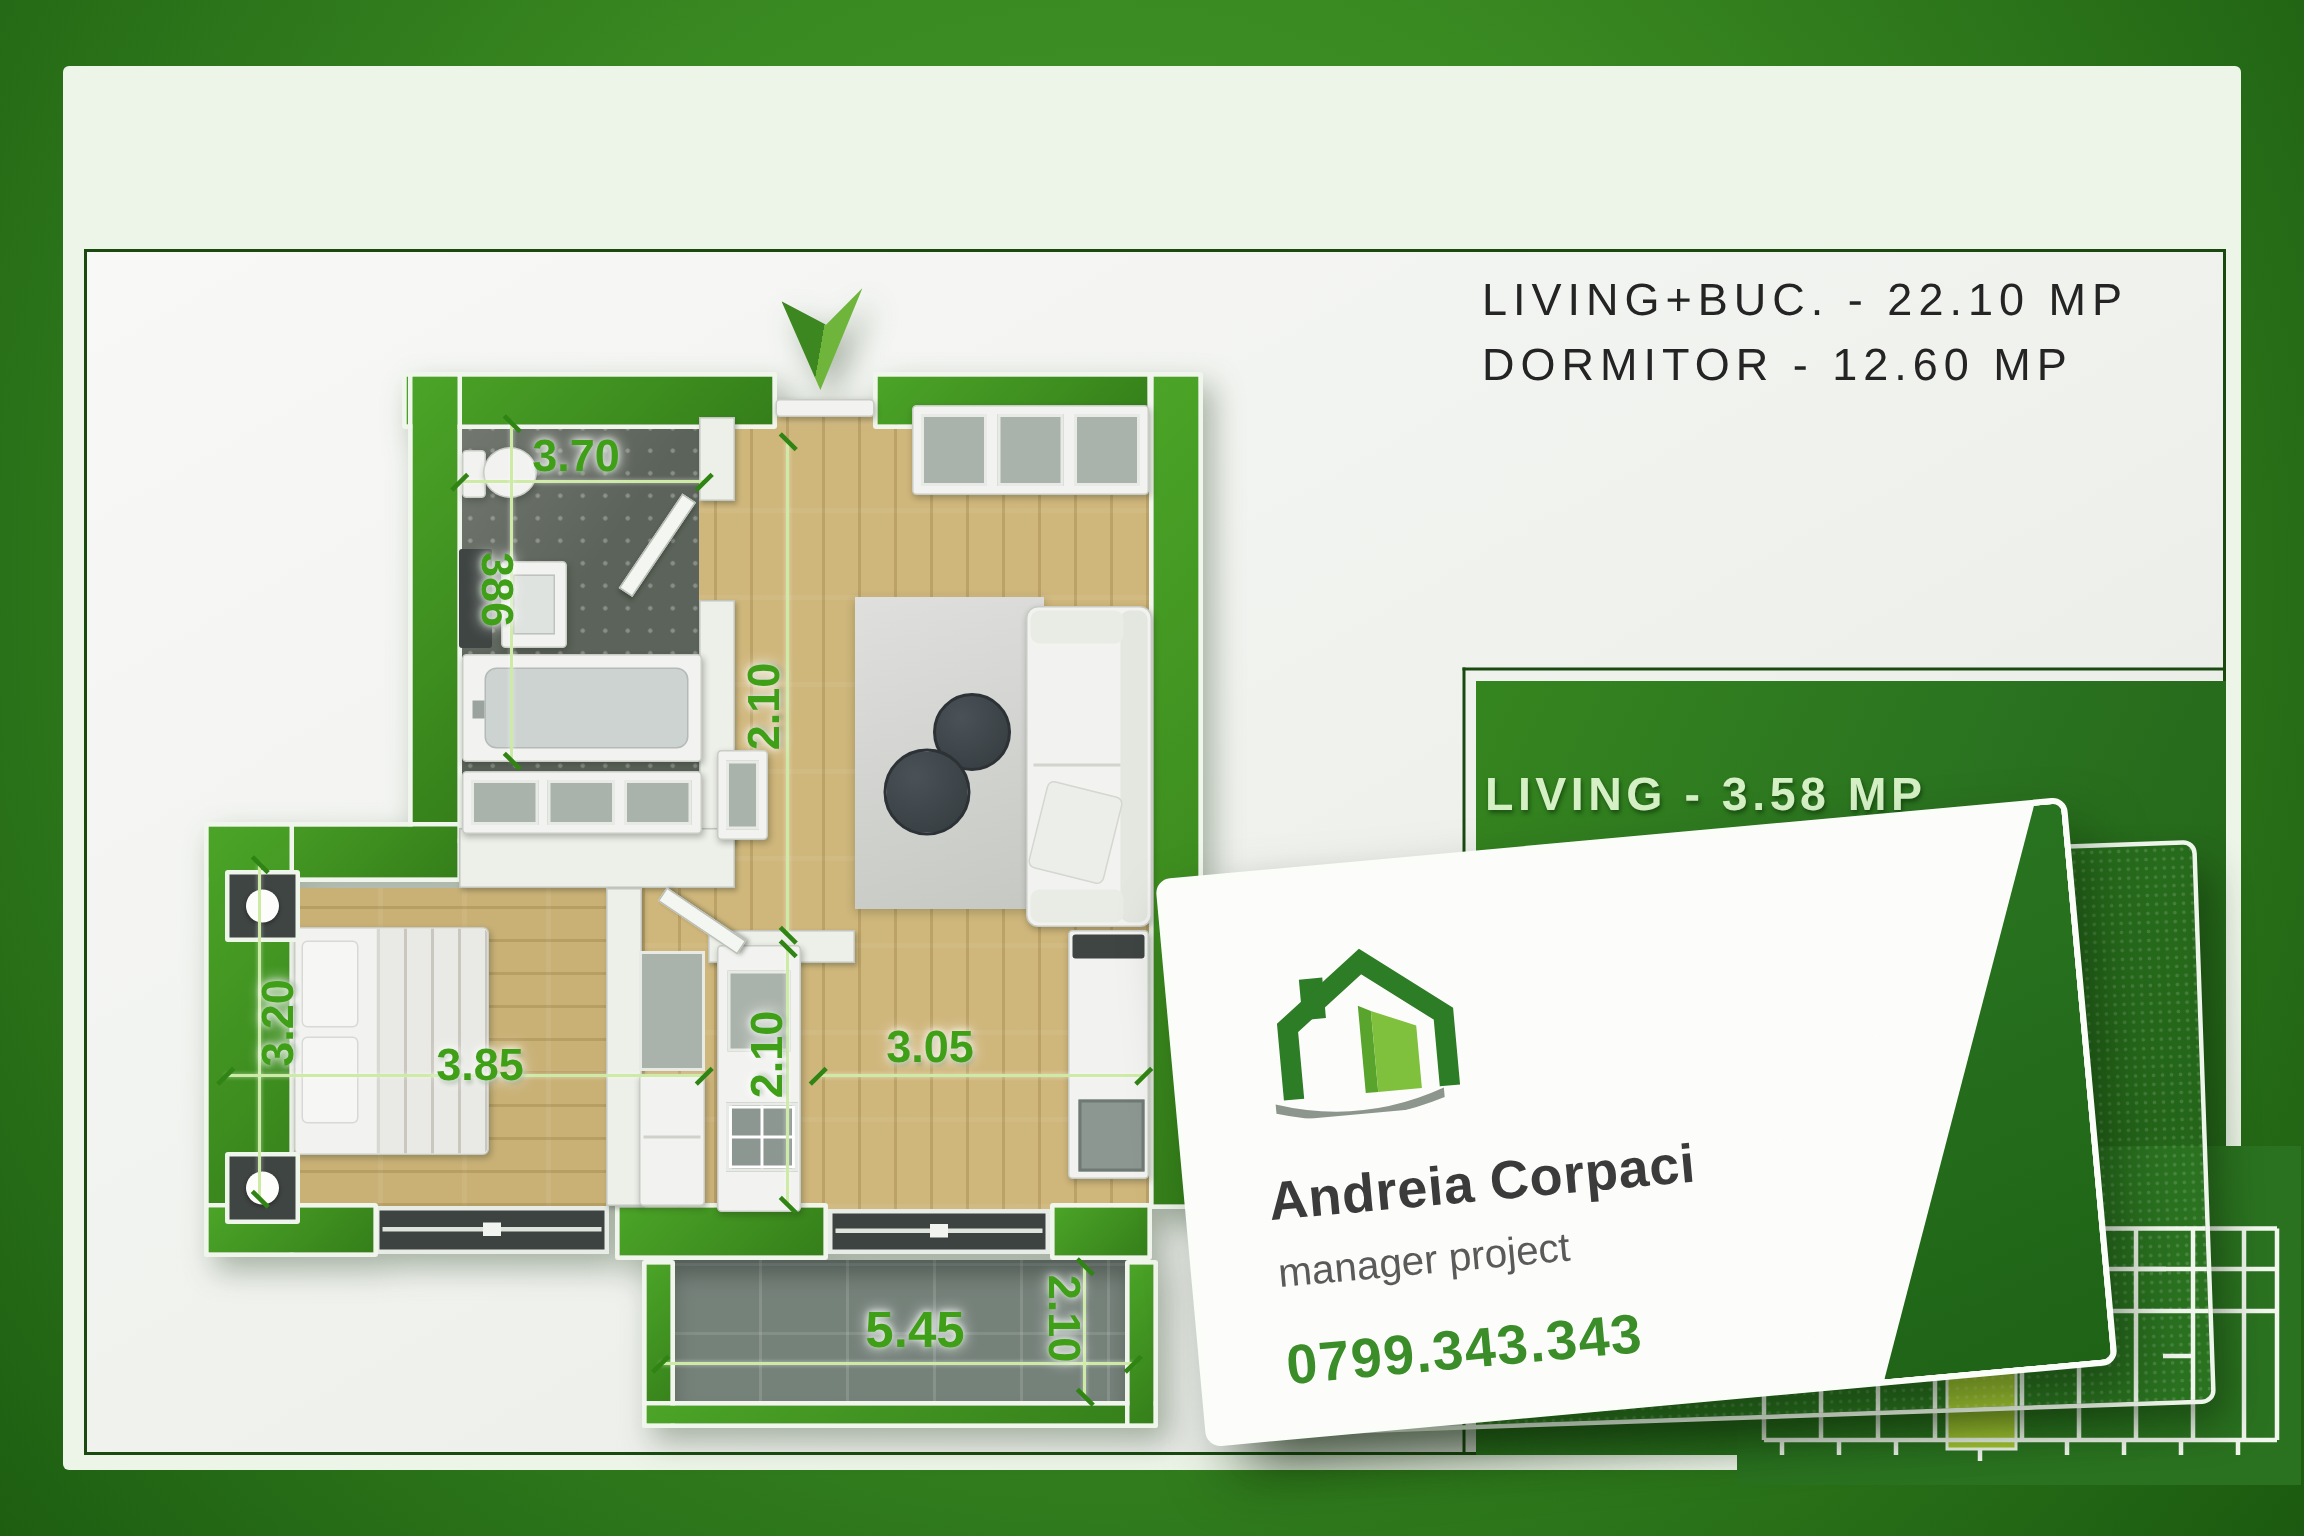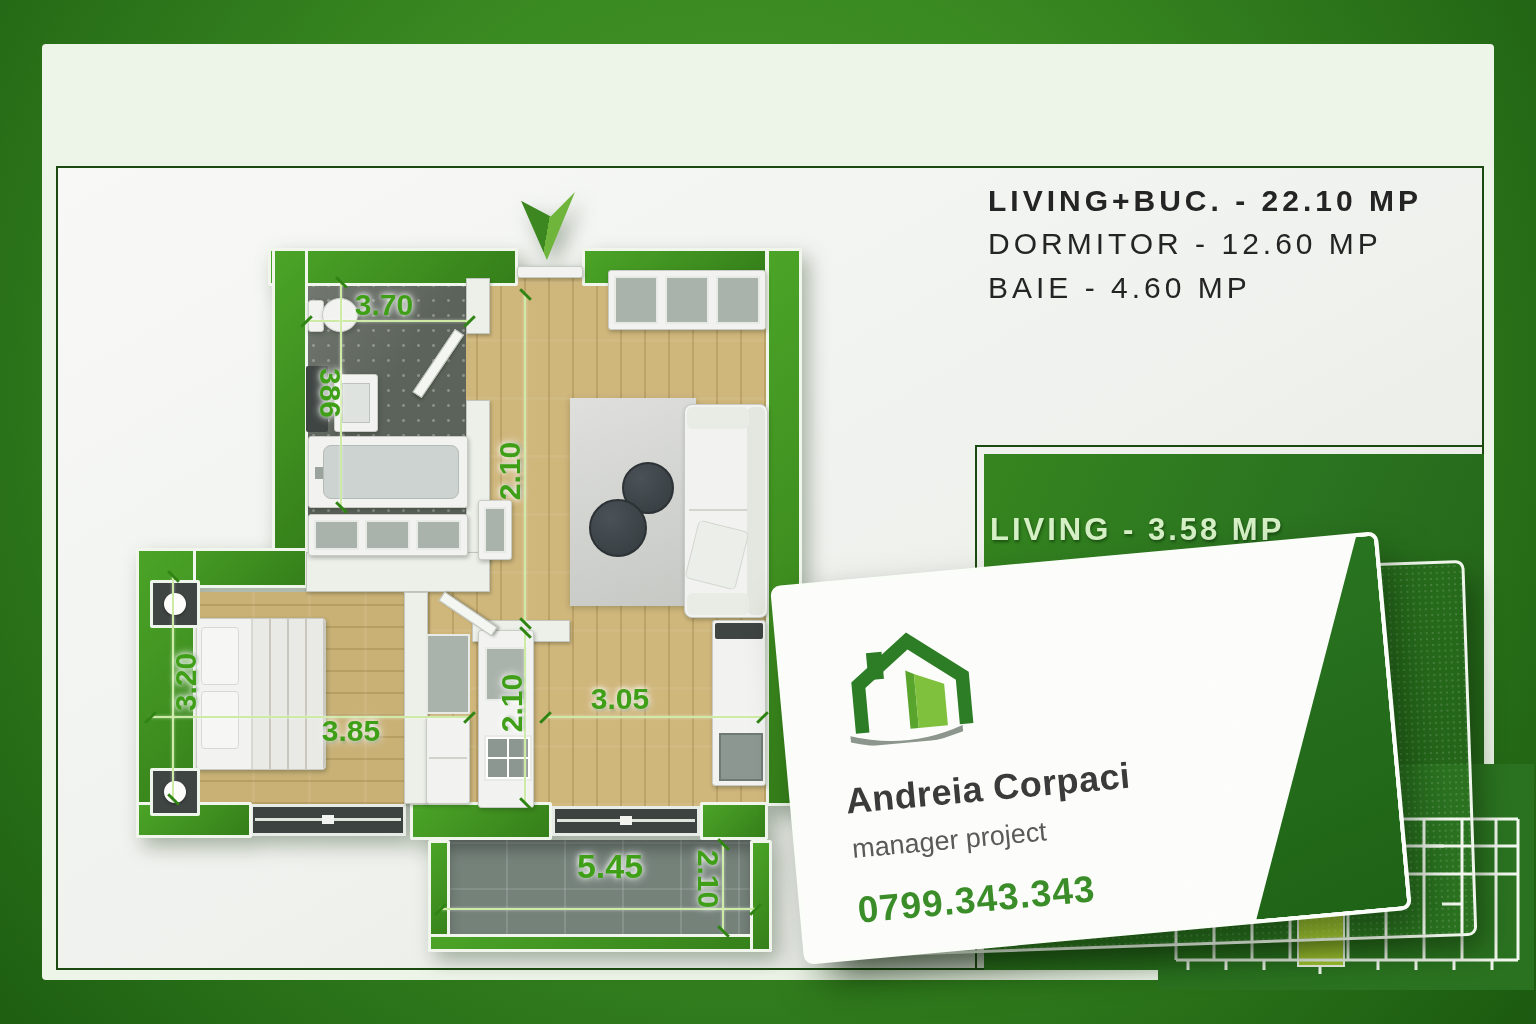--- a/index.html
+++ b/index.html
@@ -107,28 +107,25 @@
 <body>
 
 <div id="page">
 
   <div class="abs" id="frame-bg"></div>
 
 
   <div class="abs" id="content"></div>
 
   <div class="abs" style="left:988px;top:184px;">
-    <div class="arealine" style="margin-bottom:9px;font-weight:bold;">
+    <div class="arealine" style="margin-bottom:9px;">
       <span>LIVING+BUC.</span><span> - </span><span>22.10 MP</span>
     </div>
     <div class="arealine" style="margin-bottom:10px;">
       <span>DORMITOR</span><span> - </span><span>12.60 MP</span>
-    </div>
-    <div class="arealine">
-      <span>BAIE</span><span> - </span><span>4.60 MP</span>
     </div>
   </div>
 
   <div class="abs" id="green-panel">
     <div id="green-panel-fill"></div>
   </div>
   <div class="abs sumline" style="left:990px;top:512px;">
     <span>LIVING</span><span> - </span><span>3.58 MP</span>
   </div>
 
@@ -238,27 +235,27 @@
     <div class="dimv" style="left:524px;top:294px;height:330px;"></div>
     <div class="dimlab rotccw" style="left:478px;top:456px;">2.10</div>
 
     <div class="dimv" style="left:524px;top:632px;height:172px;"></div>
     <div class="dimlab rotccw" style="left:480px;top:688px;">2.10</div>
 
     <div class="dimv" style="left:172px;top:576px;height:224px;"></div>
     <div class="dimlab rotccw" style="left:154px;top:667px;">3.20</div>
 
     <div class="dimh" style="left:150px;top:716px;width:320px;"></div>
-    <div class="dimlab" style="left:288px;top:716px;padding-left:31px;">3.85</div>
+    <div class="dimlab" style="left:288px;top:696px;">3.85</div>
 
     <div class="dimh" style="left:545px;top:716px;width:218px;"></div>
     <div class="dimlab" style="left:588px;top:684px;">3.05</div>
 
     <div class="dimh" style="left:440px;top:908px;width:316px;"></div>
-    <div class="dimlab" style="left:566px;top:851px;font-size:34px;width:88px;">5.45</div>
+    <div class="dimlab" style="left:566px;top:872px;font-size:34px;width:88px;">5.45</div>
 
     <div class="dimv" style="left:722px;top:844px;height:88px;"></div>
     <div class="dimlab rotcw" style="left:676px;top:864px;">2.10</div>
   </div>
 
   <svg class="abs" id="siteplan" width="376" height="226" viewBox="0 0 376 226">
     <rect x="0" y="0" width="376" height="226" fill="#2a7220"></rect>
     <rect x="140" y="100" width="46" height="102" fill="#a6c832" stroke="#f2f7ee" stroke-width="2"></rect>
     <g stroke="#f2f7ee" stroke-width="3" fill="none">
       <path d="M18 110 H360 M18 196 H360 M18 110 V196 M360 55 V196 M150 55 H360 M150 55 V110"></path>

